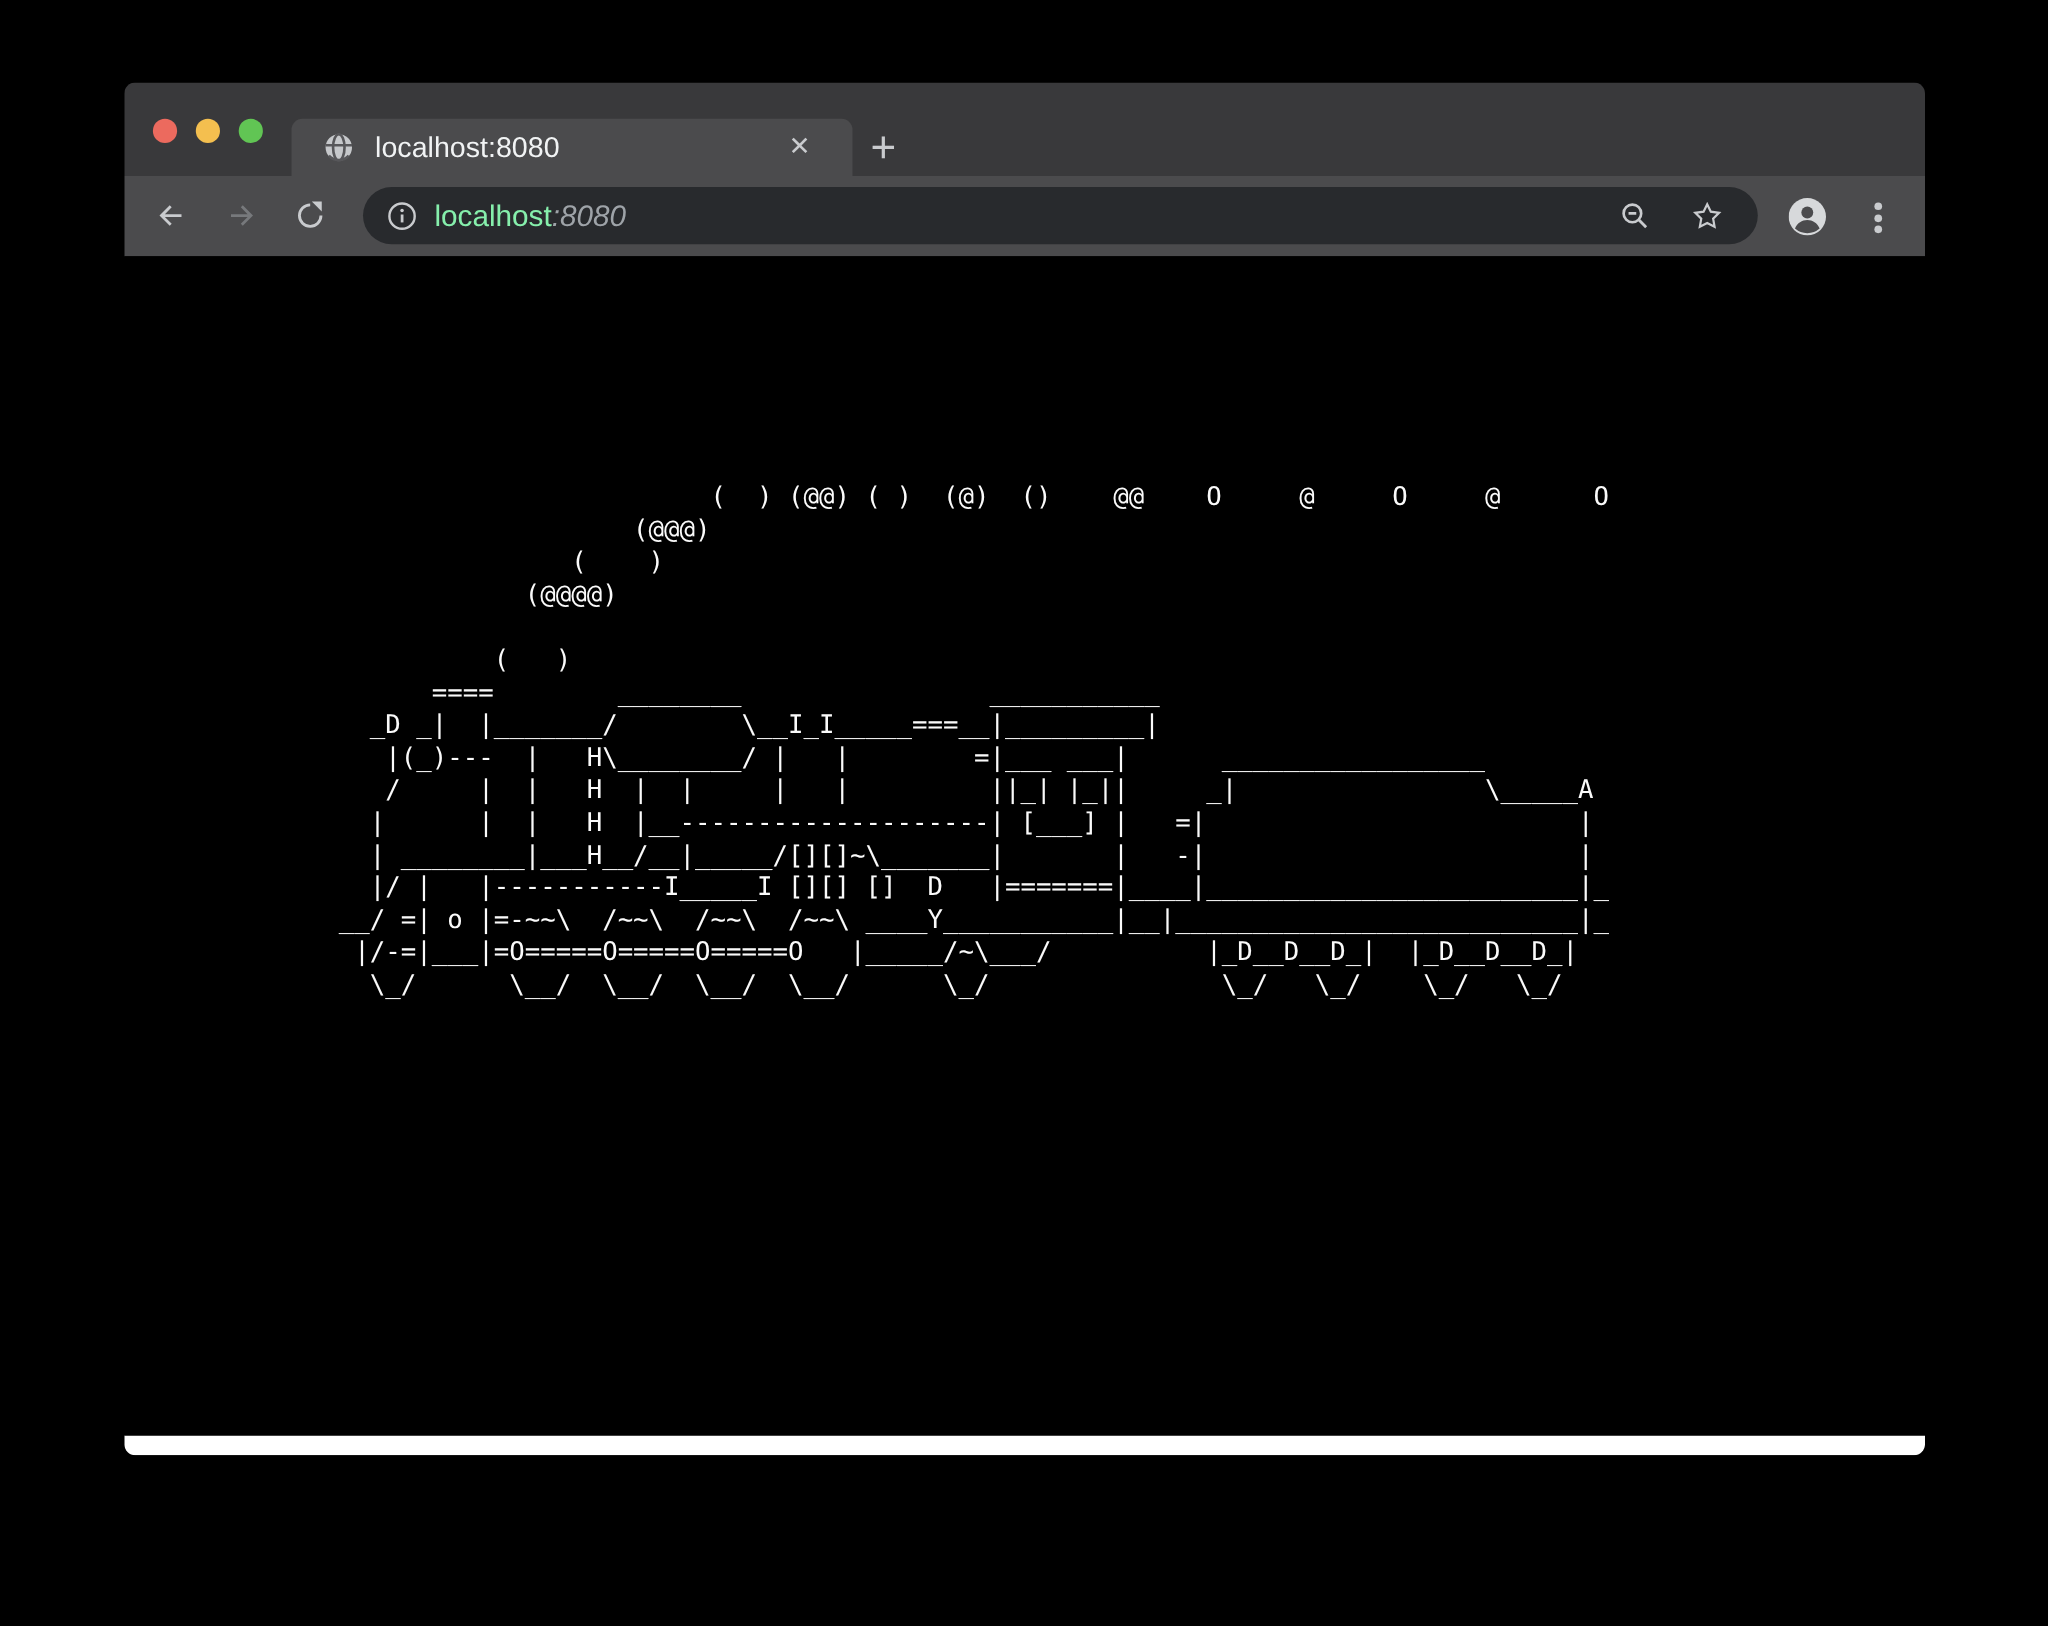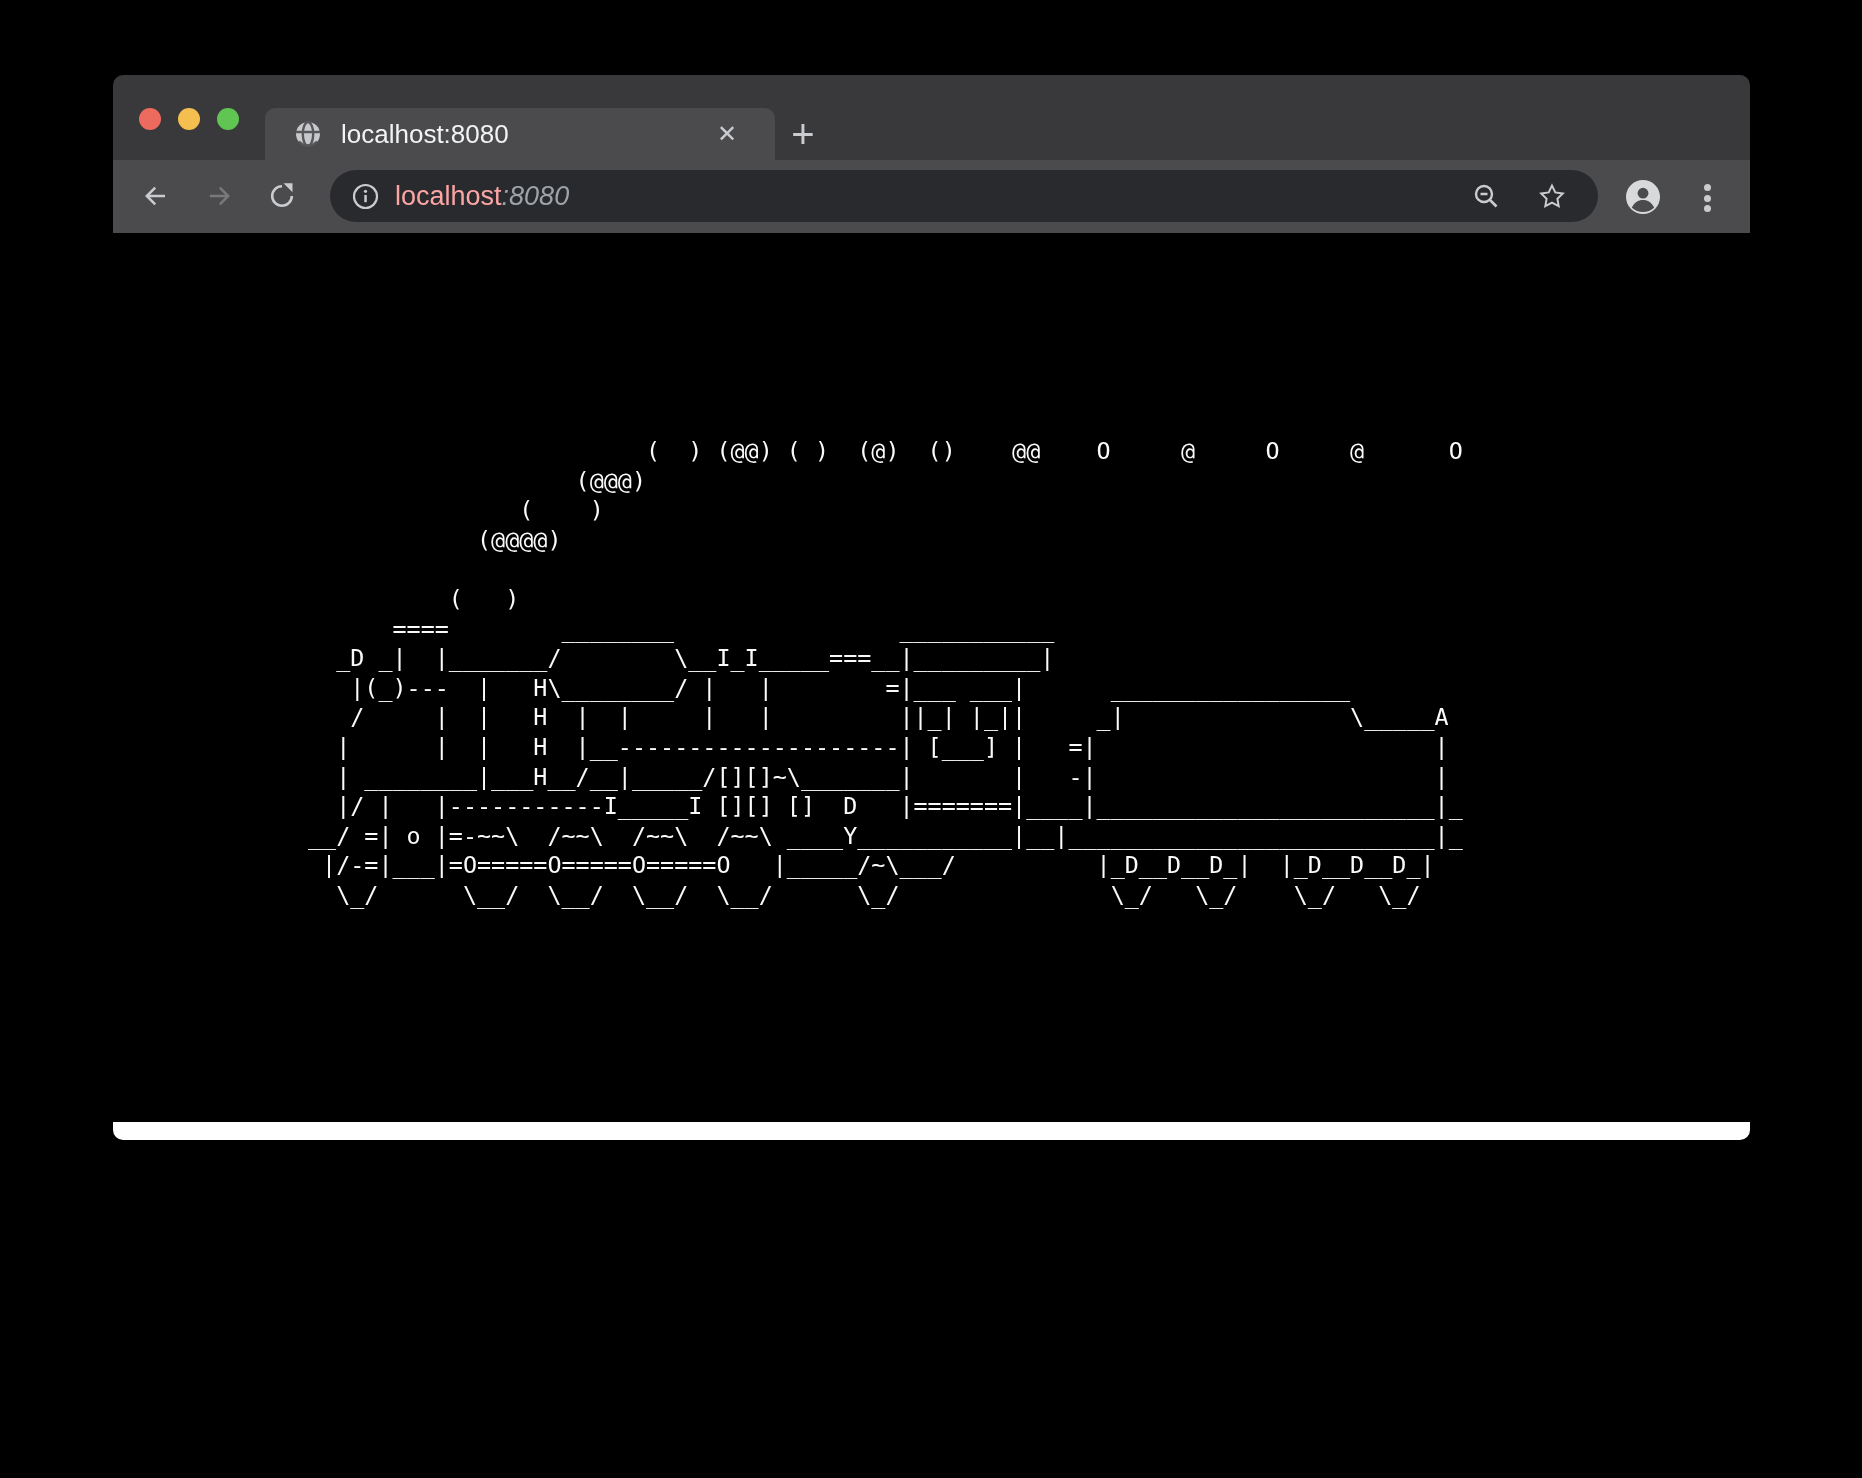--- a/index.html
+++ b/index.html
@@ -1,17 +1,17 @@
 <!DOCTYPE html>
 <html><head>
 <meta charset="utf-8">
 <style>
   html,body{margin:0;padding:0;background:#000;width:1862px;height:1478px;overflow:hidden;
     font-family:"Liberation Sans",sans-serif;}
-  .browser-window{position:absolute;left:113px;top:75px;width:1637px;height:1065px;
+  .browser-window{position:absolute;left:113px;top:75px;width:1637px;height:1248px;
     border-radius:10px;overflow:hidden;background:#000;display:flex;flex-direction:column;}
   
   .tabstrip{position:relative;height:85px;background:#39393B;flex:0 0 auto;}
   .traffic-lights{position:absolute;left:26px;top:33px;display:flex;gap:17px;}
   .traffic-light{width:22px;height:22px;border-radius:50%;}
   .tab{position:absolute;left:152px;top:33px;width:510px;height:52px;background:#4B4B4D;
     border-radius:10px 10px 0 0;display:flex;align-items:center;}
   .tab-favicon{margin-left:30px;width:26px;height:26px;flex:0 0 auto;}
   .tab-title{margin-left:20px;color:#F1F3F4;font-size:26px;white-space:nowrap;flex:1 1 auto;}
   .tab-close{flex:0 0 auto;margin-right:38px;color:#C9CBCE;font-size:24px;line-height:24px;cursor:default;}
@@ -20,21 +20,21 @@
   
   .toolbar{position:relative;height:73px;background:#4B4B4D;flex:0 0 auto;}
   .nav-icon{position:absolute;top:22px;width:28px;height:28px;}
   .back-button{left:28px;}
   .forward-button{left:93px;}
   .reload-button{left:155px;}
   .omnibox{position:absolute;left:217px;top:10px;width:1268px;height:52px;border-radius:26px;
     background:#282A2D;display:flex;align-items:center;}
   .info-icon{margin-left:22px;width:27px;height:27px;flex:0 0 auto;}
   .url-text{margin-left:16px;font-size:27px;white-space:nowrap;flex:1 1 auto;}
-  .url-host{color:#fca5a5;}
+  .url-host{color:#86efac;}
   .url-port{color:#9EA3A8;font-style:italic;}
   .box-icon{width:28px;height:28px;flex:0 0 auto;}
   .zoom-out-icon{margin-right:38px;}
   .star-icon{margin-right:32px;}
   .avatar{position:absolute;left:1513px;top:20px;width:34px;height:34px;}
   .menu-dots{position:absolute;left:1591px;top:24px;width:8px;height:28px;
     display:flex;flex-direction:column;justify-content:space-between;}
   .menu-dots span{width:7px;height:7px;border-radius:50%;background:#C9CBCE;}
   
   .content{position:relative;flex:1 1 auto;background:#000;overflow:hidden;}

